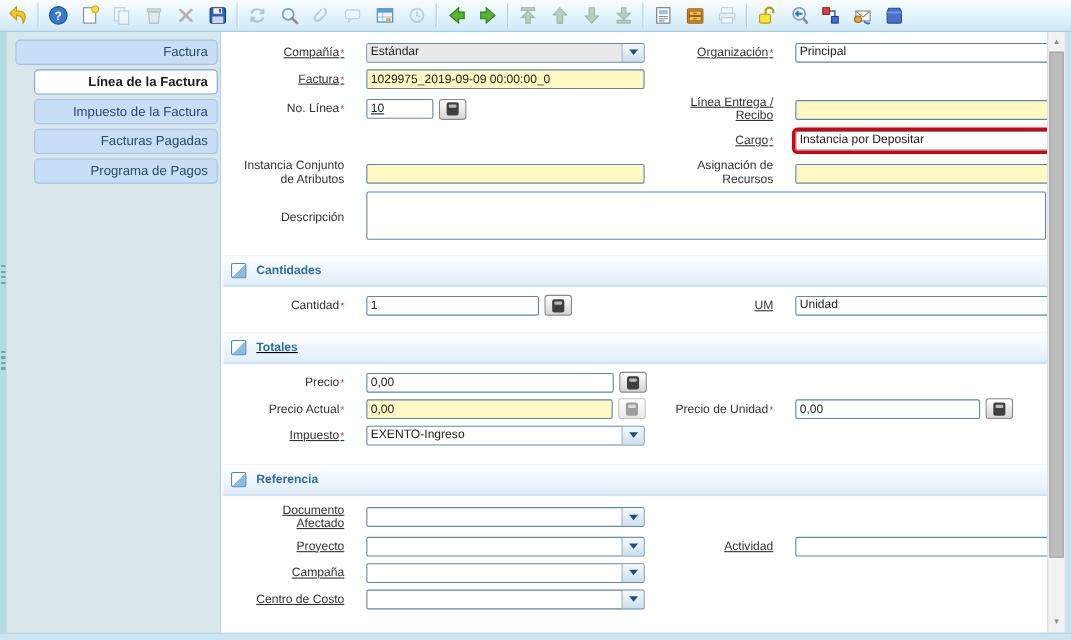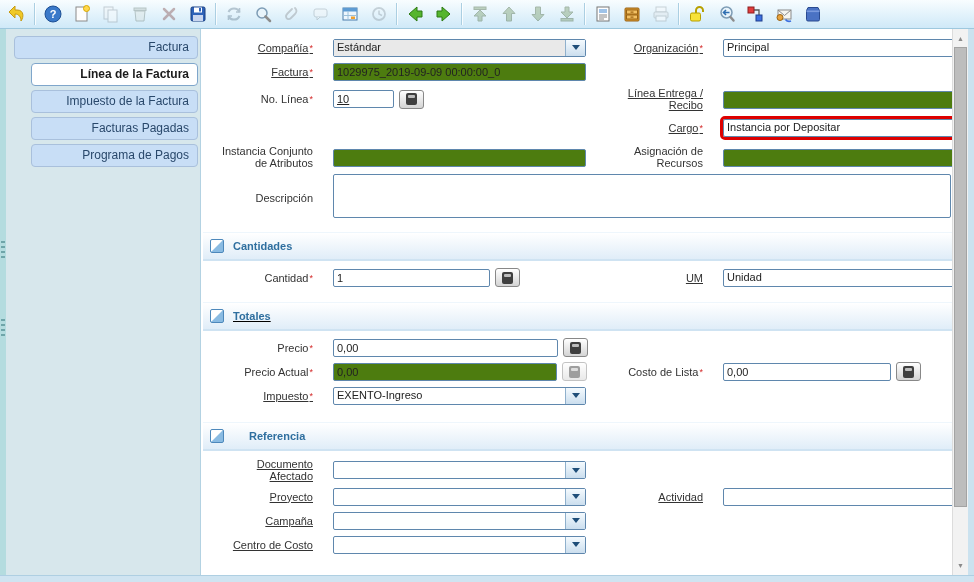--- a/index.html
+++ b/index.html
@@ -45,21 +45,21 @@
     min-height:23px;margin-bottom:1px;}
   .frow.tall{min-height:30px;} .frow.med{min-height:28px;} .frow.cargo{min-height:26px;}
   .lbl,.lblr{font-size:11px;color:#333;text-align:right;line-height:12px;}
   .lbl{padding-left:16px;}
   .lnk{text-decoration:underline;cursor:pointer;}
   .req::after{content:"*";color:#d42a2a;font-size:9px;vertical-align:top;margin-left:1px;}
   .fgroup{display:flex;align-items:center;}
 
   .tf{height:18px;box-sizing:border-box;border:1px solid #5f87ad;border-radius:2px;background:#fff;
     font-family:"Liberation Sans",sans-serif;font-size:11px;padding:0 3px;color:#222;}
-  .tf.ro{background:#4d7c0f;}
+  .tf.ro{background:#fef9c3;}
   .w247{width:253px;} .w258{width:258px;} .w277{width:277px;} .w225{width:225px;} .w157{width:157px;}
   .w168{width:168px;} .w61{width:61px;text-decoration:underline;}
 
   .combo{height:18px;box-sizing:border-box;border:1px solid #5f87ad;border-radius:2px;background:#fff;
     display:flex;align-items:stretch;cursor:pointer;}
   .combo.ro .cval{background:#e9e9e9;}
   .cval{flex:1;font-size:11px;color:#222;padding:1px 3px 0 3px;white-space:nowrap;overflow:hidden;}
   .carrow{width:19px;border-left:1px solid #8fb0cc;background:linear-gradient(#f4fafe,#cbdeee);
     display:flex;align-items:center;justify-content:center;flex:0 0 auto;}
   .carrow::after{content:"";border-left:4px solid transparent;border-right:4px solid transparent;
@@ -71,21 +71,21 @@
     padding:0;cursor:pointer;}
   .calcbtn.dis{opacity:.5;cursor:default;}
   .calcico{width:11px;height:12px;background:#3f3f3f;border-radius:2px;position:relative;}
   .calcico::before{content:"";position:absolute;top:2px;left:2px;right:2px;height:3px;background:#bdbdbd;border-radius:1px;}
 
   .ta{width:618px;height:44px;box-sizing:border-box;border:1px solid #5f87ad;border-radius:2px;resize:none;
     font-family:"Liberation Sans",sans-serif;font-size:11px;padding:2px 3px;}
 
   .sect{height:26px;display:flex;align-items:center;background:linear-gradient(#ffffff,#e0edf8);
     border-bottom:2px solid #cfe3f2;border-top:1px solid #eef6fc;margin-top:9px;}
-  .sect.mt13{margin-top:13px;text-decoration:underline;} .sect.mt15{margin-top:15px;gap:16px;}
+  .sect.mt13{margin-top:13px;text-decoration:underline;} .sect.mt15{margin-top:15px;}
   .sectico{width:12px;height:12px;margin:0 9px 0 7px;border:1px solid #4d88bb;border-radius:2px;
     background:linear-gradient(135deg,#ffffff 49%,#8abbe2 51%);cursor:pointer;flex:0 0 auto;}
   .secttitle{font-size:11px;font-weight:bold;color:#2f6f9f;}
   .mt5{margin-top:5px;}
 </style>
 </head>
 <body>
 
 <div class="window">
 
@@ -381,21 +381,21 @@
         </div>
       </div>
       <div class="frow">
         <div class="lbl req">Precio Actual</div>
         <div class="fgroup">
           <input class="tf ro w225" readonly="" value="0,00" style="">
           <button class="calcbtn dis">
               <span class="calcico"></span>
             </button>
         </div>
-        <div class="lblr req">Costo de Lista</div>
+        <div class="lblr req">Precio de Unidad</div>
         <div class="fgroup">
           <input class="tf w168" value="0,00" style="">
           <button class="calcbtn">
               <span class="calcico"></span>
             </button>
         </div>
       </div>
       <div class="frow">
         <div class="lbl lnk req">Impuesto</div>
         <div>

